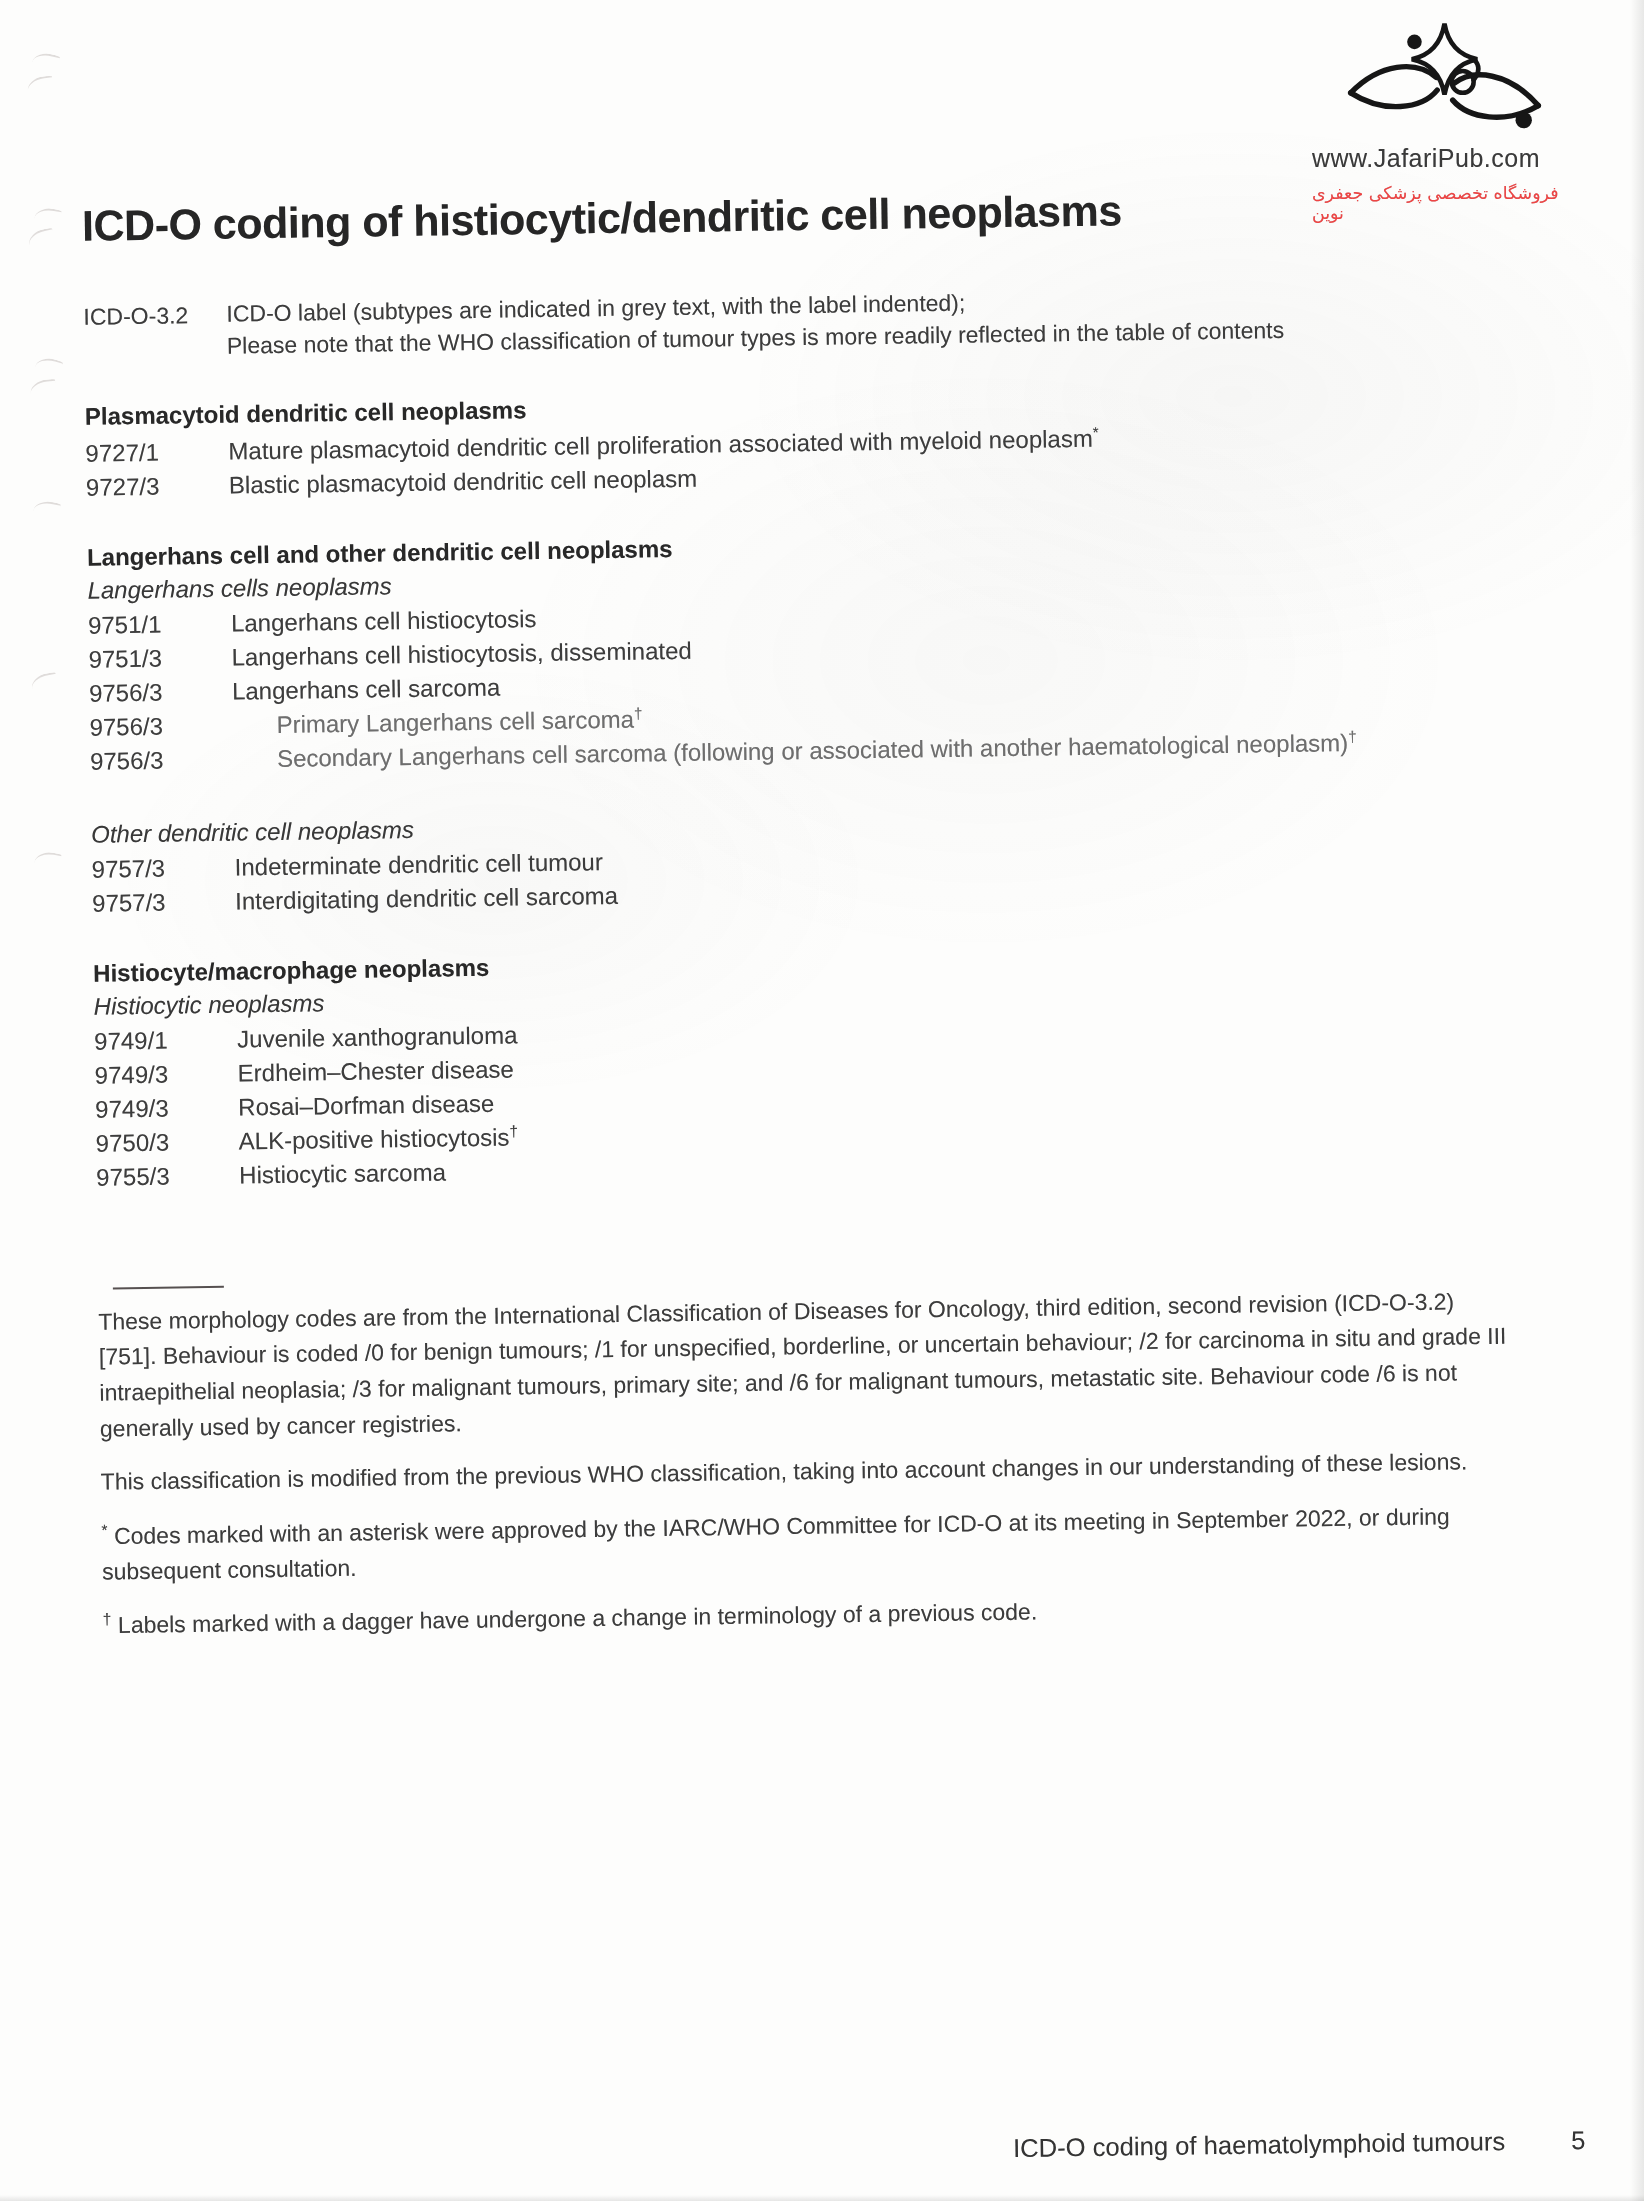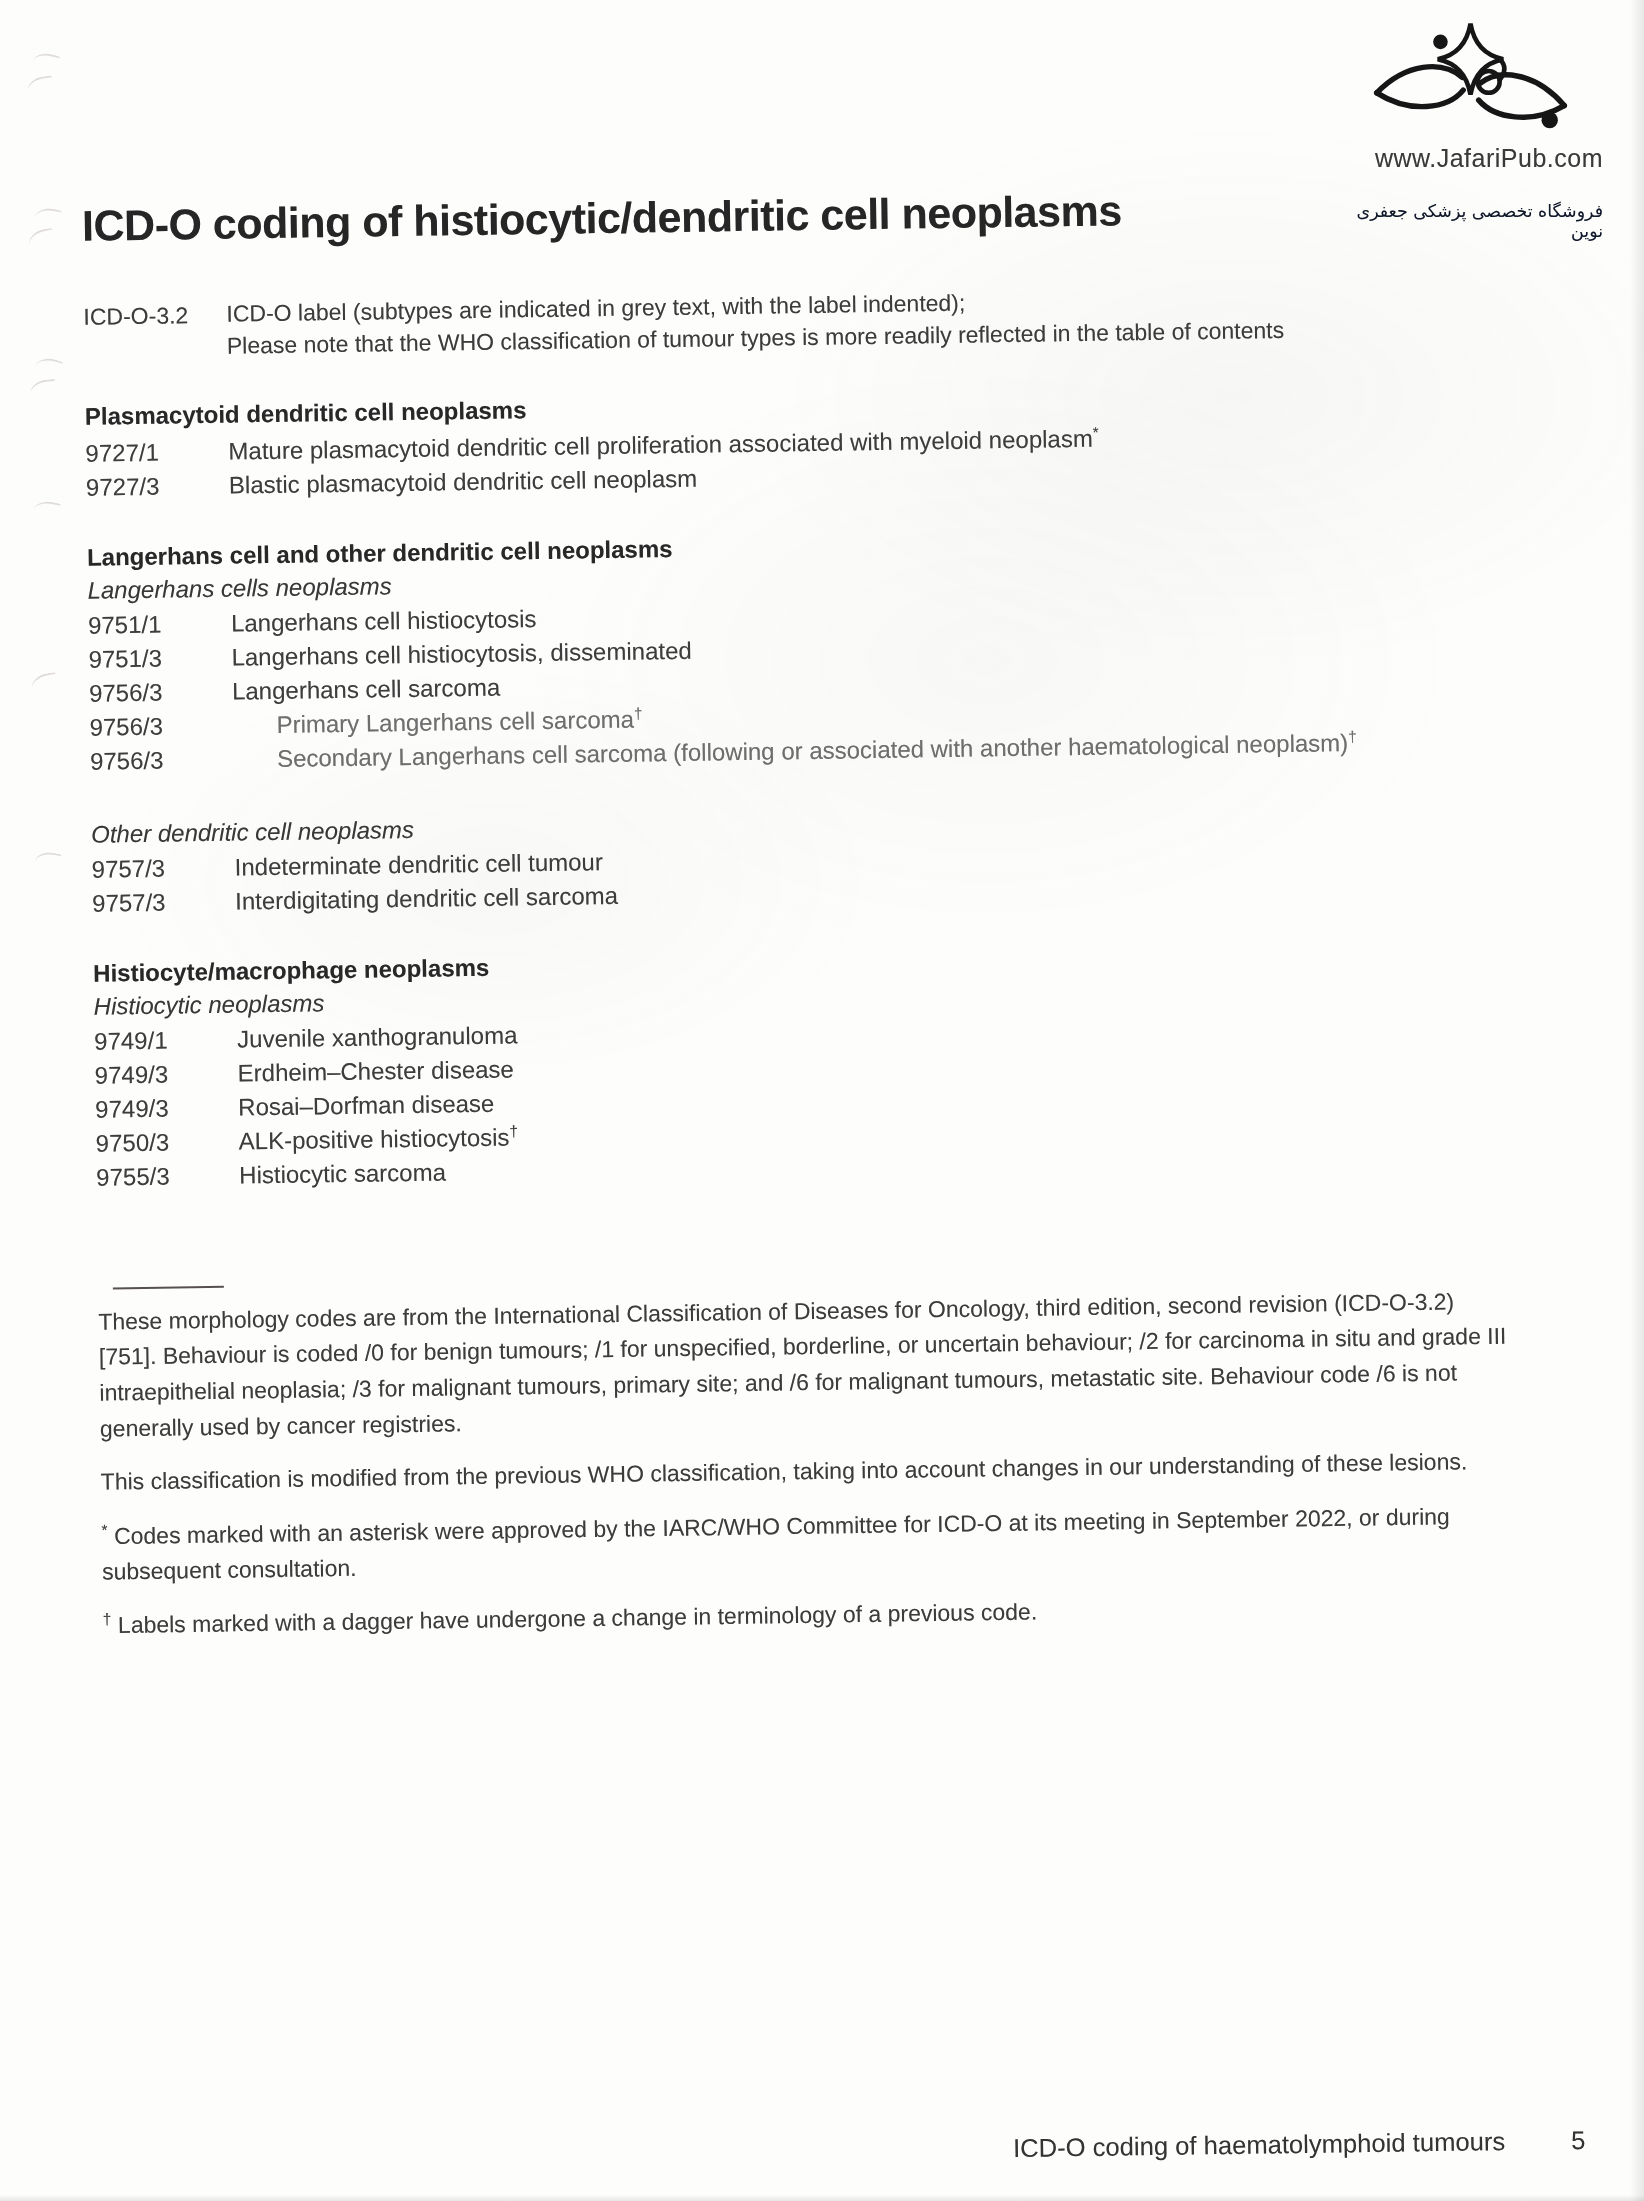--- a/index.html
+++ b/index.html
@@ -18,24 +18,24 @@
 
   
   .edge-shadow{position:absolute;right:0;top:0;width:14.6px;height:100%;
     background:linear-gradient(to right, rgba(0,0,0,0), rgba(110,110,110,0.16));}
   .bottom-shadow{position:absolute;left:0;bottom:0;width:100%;height:6.4px;
     background:linear-gradient(to top, rgba(90,90,90,0.14), rgba(0,0,0,0));}
   .mark{position:absolute;width:25.6px;height:12px;border-top:2.7px solid #c3bcba;
     border-radius:70% 30% / 90% 10%;opacity:.5;}
 
   
-  .brand{position:absolute;top:20px;right:42px;width:265px;text-align:right;}
+  .brand{position:absolute;top:20px;right:68px;width:265px;text-align:left;}
   .brand svg{display:block;margin:0 auto;}
   .brand-url{font-size:25px;color:#3a3a3a;margin-top:1.8px;letter-spacing:0.5px;}
-  .brand-tagline{font-size:17.4px;margin-top:28px;color:#0f172a;direction:rtl;
+  .brand-tagline{font-size:17.4px;margin-top:10px;color:#ef4444;direction:rtl;
     font-family:"DejaVu Sans", sans-serif;}
 
   
   .tilt{transform:rotate(-0.85deg);transform-origin:475px 822px;
     padding:196px 146px 0 91px;}
   h1{font-size:43px;font-weight:bold;color:#262626;letter-spacing:-0.5px;
     margin:0 0 49px 0;}
   .legend{display:grid;grid-template-columns:143px 1fr;font-size:23px;line-height:1.4;color:#3c3c3c;}
   .legend .code{padding-top:0.9px;}
 

